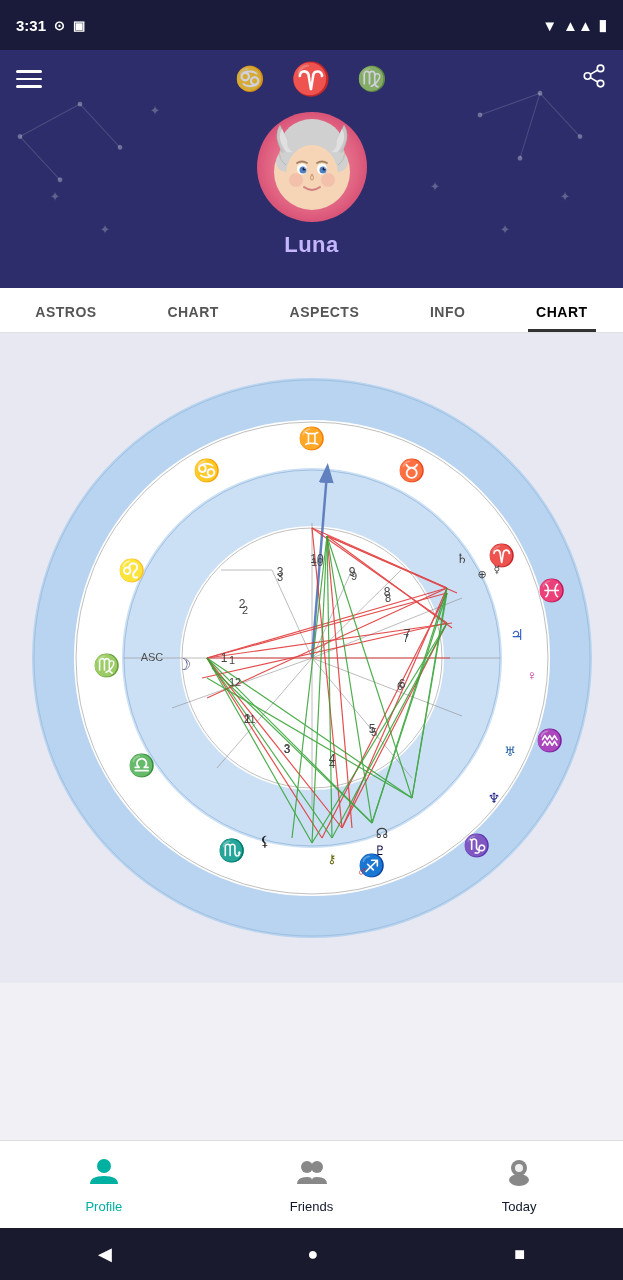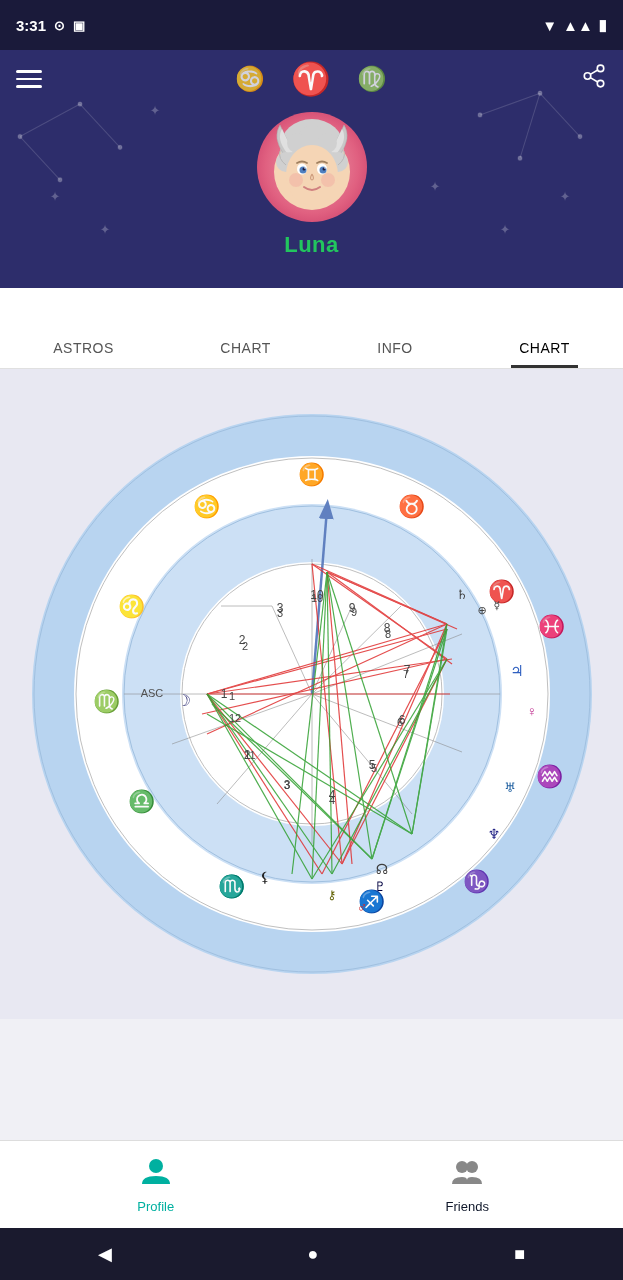--- a/index.html
+++ b/index.html
@@ -87,43 +87,42 @@
       align-items: center;
       justify-content: center;
       overflow: hidden;
       margin-bottom: 10px;
     }
     .avatar-face {
       width: 100px;
       height: 100px;
     }
     .user-name {
-      color: #22c55e;
+      color: #c4b5fd;
       font-size: 22px;
       font-weight: bold;
       letter-spacing: 0.5px;
     }
 
     
     .tabs {
       width: 100%;
       background: white;
       display: flex;
       justify-content: space-around;
       border-bottom: 1px solid #e0e0e0;
     }
     .tab {
       padding: 16px 8px 12px;
       font-size: 14px;
-      font-weight: normal;
+      font-weight: bold;
       color: #555;
       cursor: pointer;
       position: relative;
       letter-spacing: 0.5px;
-      margin-top: 36px;
     }
     .tab.active {
       color: #000000;
     }
     .tab.active::after {
       content: '';
       position: absolute;
       bottom: 0;
       left: 0;
       right: 0;
@@ -366,20 +365,23 @@
 
   <span class="user-name">Luna</span>
 </div>
 
 <div class="tabs">
   <div class="tab">
     <span>ASTROS</span>
   </div>
   <div class="tab">
     <span>CHART</span>
+  </div>
+  <div class="tab">
+    <span>ASPECTS</span>
   </div>
   <div class="tab">
     <span>INFO</span>
   </div>
   <div class="tab active">
     <span>CHART</span>
   </div>
 </div>
 
 <div class="chart-area">
@@ -580,19 +582,29 @@
   <div class="nav-item">
     <span class="nav-icon inactive">
       <svg width="32" height="32" viewBox="0 0 32 32" fill="#888">
         <circle cx="11" cy="11" r="6"></circle>
         <circle cx="21" cy="11" r="6"></circle>
         <path d="M1 28 Q1 21 11 21 Q16 21 16 24 Q16 21 21 21 Q31 21 31 28" fill="#888"></path>
       </svg>
     </span>
     <span class="nav-label inactive">Friends</span>
   </div>
+  <div class="nav-item">
+    <span class="nav-icon inactive">
+      <svg width="32" height="32" viewBox="0 0 32 32" fill="#888">
+        <circle cx="16" cy="12" r="8" fill="#888"></circle>
+        <ellipse cx="16" cy="24" rx="10" ry="6" fill="#888"></ellipse>
+        <circle cx="16" cy="12" r="4" fill="#f0f0f0"></circle>
+      </svg>
+    </span>
+    <span class="nav-label inactive">Today</span>
+  </div>
 </div>
 
 <div class="android-nav">
   <span class="android-btn">◀</span>
   <span class="android-btn">●</span>
   <span class="android-btn">■</span>
 </div>
 
 </body></html>

